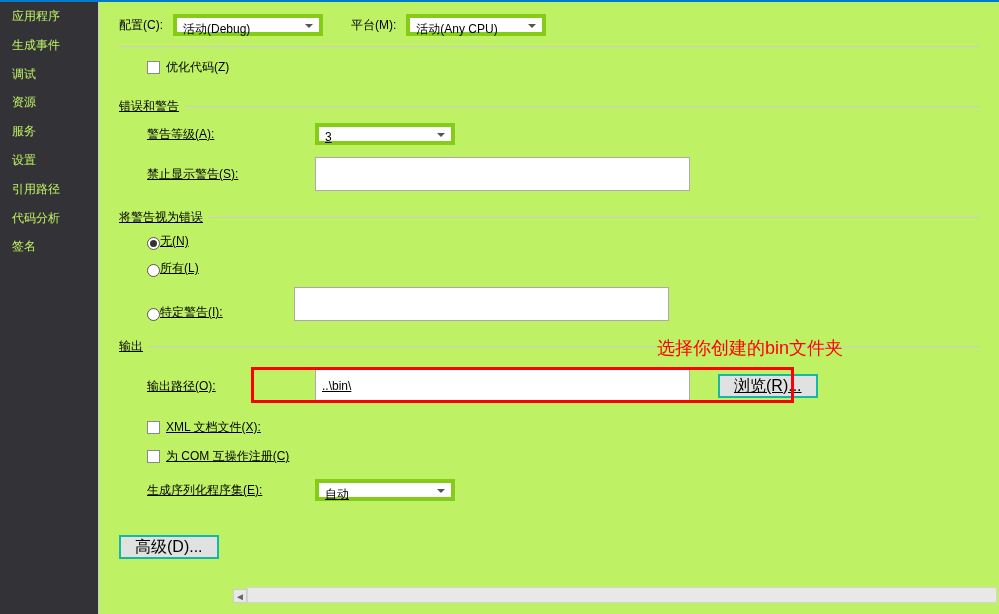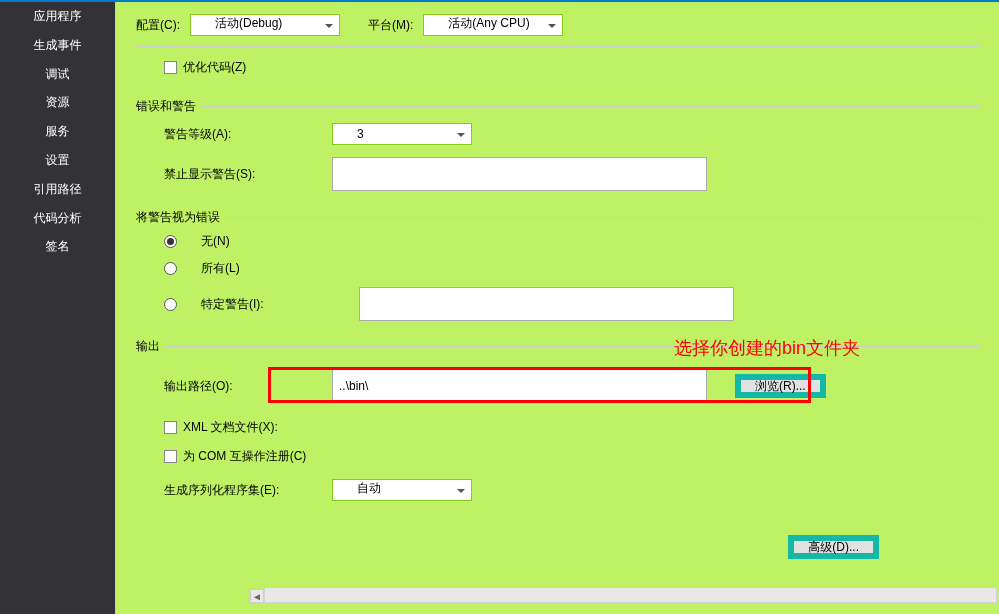--- a/index.html
+++ b/index.html
@@ -15,25 +15,24 @@
     .top-bar {
       height: 2px;
       background: #007acc;
       width: 100%;
     }
     .container {
       display: flex;
       height: 612px;
     }
     .sidebar {
-      width: 115px;
+      width: 98px;
       background: #333337;
-      color: #ffffff;
+      color: #bef264;
       flex-shrink: 0;
-      text-align: center;
     }
     .sidebar-item {
       padding: 6px 12px;
       cursor: pointer;
       font-size: 12px;
       line-height: 1.4;
     }
     .sidebar-item.active {
       background: #0e70c0;
       position: relative;
@@ -57,42 +56,43 @@
       overflow: hidden;
     }
     .top-row {
       display: flex;
       align-items: center;
       gap: 10px;
       padding: 4px 0 10px 0;
     }
     .top-row label { font-size: 12px; }
     .dropdown {
-      border: 1px solid #84cc16;
+      border: 4px solid #84cc16;
       background: #fff;
-      padding: 3px 22px 3px 24px;
+      padding: 3px 22px 3px 6px;
       font-size: 12px;
       position: relative;
       min-width: 140px;
       height: 22px;
       display: inline-flex;
-      align-items: flex-end;
+      align-items: flex-start;
     }
     .dropdown::after {
       content: "";
       position: absolute;
       right: 6px;
       top: 50%;
       transform: translateY(-25%);
       border-left: 4px solid transparent;
       border-right: 4px solid transparent;
       border-top: 4px solid #555;
     }
     .section {
       margin-top: 12px;
+      text-decoration: underline;
     }
     .section-header {
       font-size: 12px;
       padding-bottom: 2px;
       display: flex;
       align-items: center;
       gap: 6px;
     }
     .section-header .line {
       flex: 1;
@@ -117,23 +117,23 @@
     }
     .checkbox {
       width: 13px;
       height: 13px;
       border: 1px solid #888;
       background: #fff;
       flex-shrink: 0;
     }
     .radio-row {
       display: flex;
-      align-items: center;
+      align-items: flex-end;
       padding: 5px 0 5px 28px;
-      gap: 24px;
+      gap: 0;
     }
     .radio {
       width: 13px;
       height: 13px;
       border: 1px solid #555;
       border-radius: 50%;
       background: #fff;
       flex-shrink: 0;
       position: relative;
     }
@@ -148,24 +148,24 @@
       left: 2px;
     }
     .text-input {
       border: 1px solid #ababab;
       background: #fff;
       padding: 16px 6px;
       font-size: 12px;
       height: 22px;
     }
     .button {
-      border: 6px solid #14b8a6;
+      border: 2px solid #14b8a6;
       background: #e1e1e1;
       padding: 4px 14px;
-      font-size: 12px;
+      font-size: 16px;
       cursor: pointer;
       height: 24px;
       display: inline-flex;
       align-items: center;
     }
     .highlight-box {
       position: absolute;
       border: 3px solid #ff0000;
       pointer-events: none;
       left: 152px;
@@ -199,21 +199,20 @@
       position: absolute;
       left: 148px;
       right: 2px;
       bottom: 11px;
       height: 16px;
       background: #e8e8e8;
       border: 1px solid #d4d4d4;
     }
     .advanced-row {
       display: flex;
-      justify-content: flex-end;
       padding-right: 100px;
       margin-top: 28px;
     }
   </style>
 </head>
 <body>
 
 <div class="top-bar"></div>
 <div class="container">
   <div class="sidebar">

